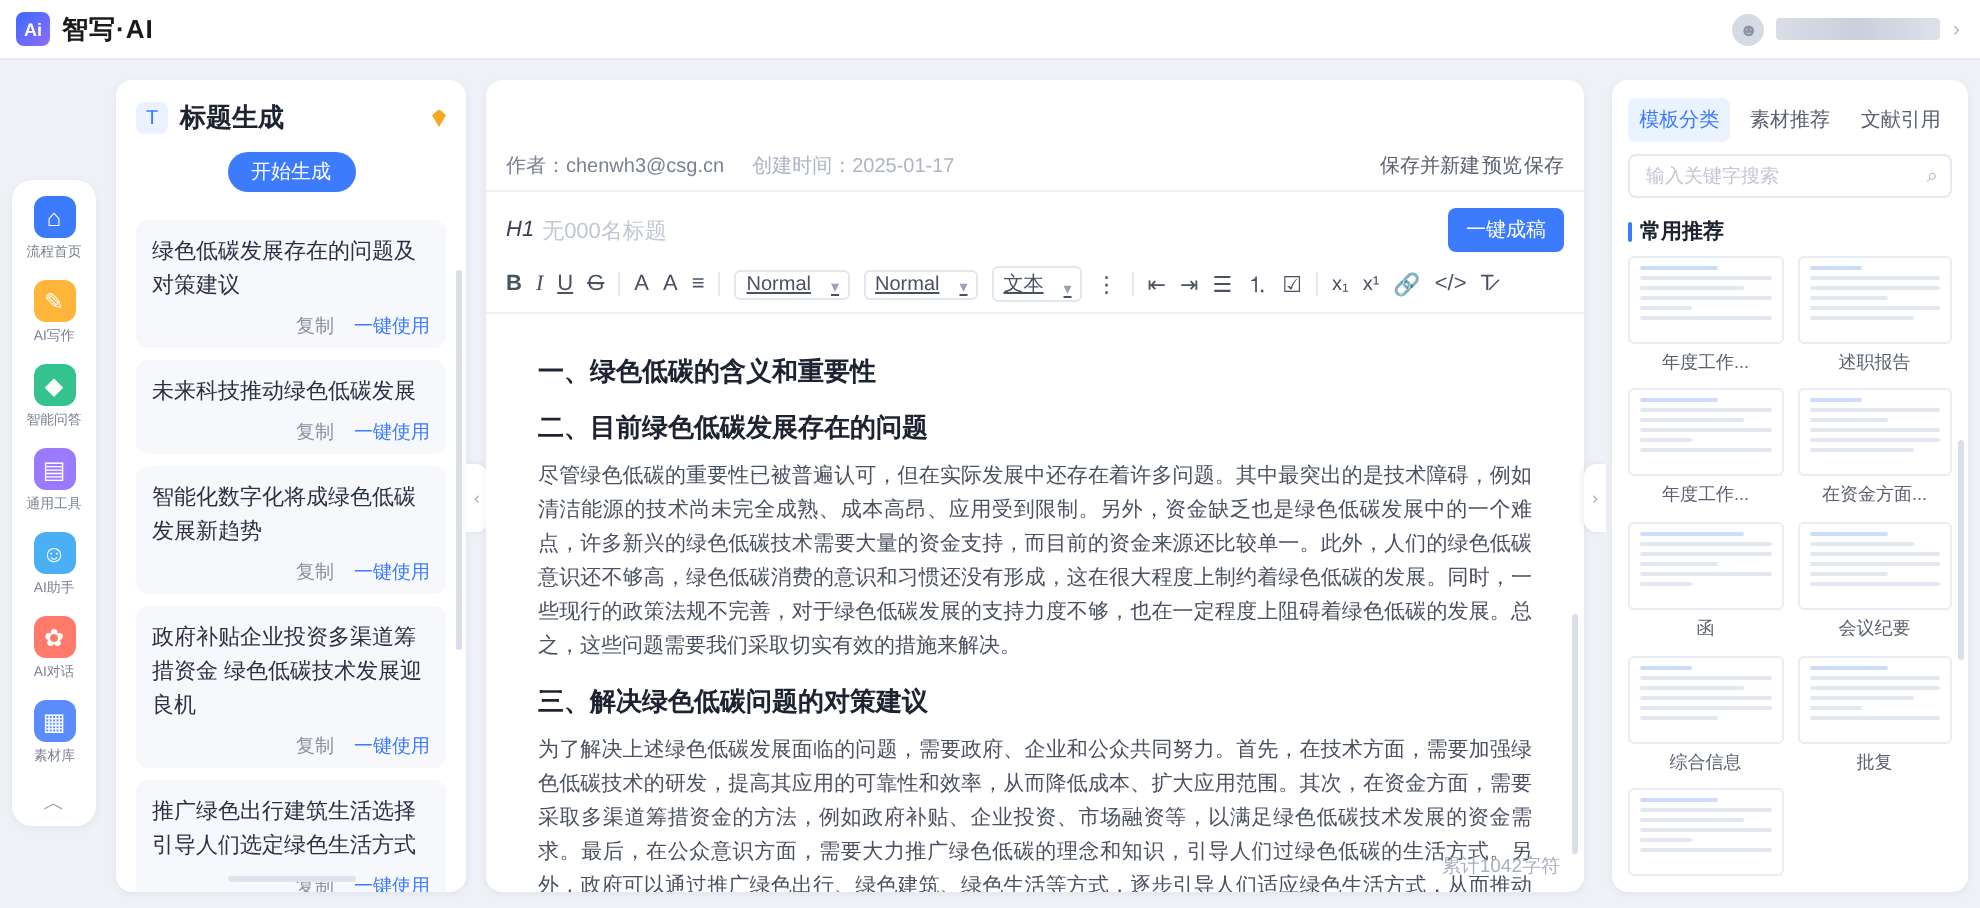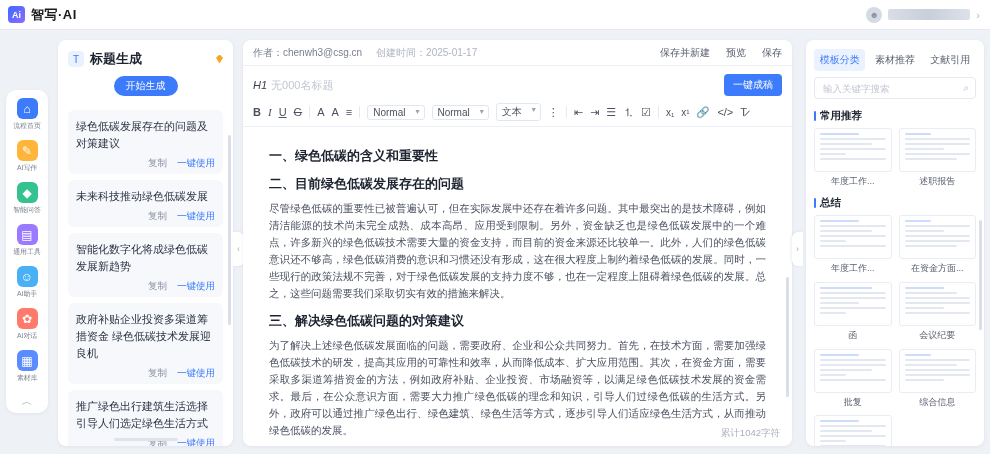--- a/index.html
+++ b/index.html
@@ -102,24 +102,24 @@
   }
 
   
   .editor {
     position:absolute; top: 40px; left: 243px; width: 549px; height: 406px;
     background:#fff; border-radius: 8px; box-shadow: 0 1px 4px rgba(20,40,90,.06);
     overflow:hidden;
   }
   .ed-meta {
     display:flex; align-items:center; height: 26px; padding: 0 10px;
-    font-size: 10px; color:#7b8191; border-bottom: 1px solid #eef0f5;
+    font-size: 10px; color:#7b8191; border-bottom: 1px solid #eef0f5; margin-top: 30px;
   }
   .ed-meta .date { color:#aeb4c2; }
-  .ed-meta-right { margin-left:auto; display:flex; gap: 16px; }
+  .ed-meta-right { margin-left:auto; display:flex; gap: 1px; }
   .ed-meta-right span { color:#5a6070; cursor:pointer; }
   .ed-titleline {
     display:flex; align-items:center; padding: 8px 10px 4px 10px;
   }
   .ed-h1tag { font-size: 11px; color:#3b4152;font-style:italic; }
   .ed-h1ph { font-size: 11px; color:#c2c7d2; margin-left: 4px; }
   .btn-ai {
     margin-left:auto; background:#3c7bfb; color:#fff; border:none; border-radius:4px;
     font-size: 10px; padding: 4px 9px; cursor:pointer;
   }
@@ -127,21 +127,21 @@
     display:flex; align-items:center; gap: 7px; padding: 3px 10px 5px 10px;
     border-bottom: 1px solid #eef0f5; font-size: 11px; color:#4a5160; flex-wrap:nowrap;
   }
   .tb { cursor:pointer; white-space:nowrap; }
   .tb.bold { font-weight:bold; }
   .tb.ital { font-style: italic; font-family:"Liberation Serif", serif;}
   .tb.under { text-decoration: underline; }
   .tb.strike { text-decoration: line-through; }
   .tb-sel {
     border:1px solid #e2e6ee; border-radius:3px; padding: 1px 4px 1px 5px;
-    font-size: 10px; color:#4a5160; display:flex; align-items:flex-start; gap:10px;
+    font-size: 10px; color:#4a5160; display:flex; align-items:flex-end; gap:10px;text-decoration:underline;
   }
   .tb-sel .cv { font-size: 8px; color:#9aa1b1; }
   .tb-div { width:1px; height: 12px; background:#e6e9f0; }
   .tb-sup { font-size: 10px; }
 
   .doc { padding: 10px 26px 0 26px; height: 322px; overflow:hidden; position:relative;}
   .doc h2 {
     font-size: 13px; margin: 10px 0 7px; color:#1d2330; font-weight:bold;
     font-family:"Liberation Serif", serif;
   }
@@ -410,24 +410,20 @@
             <div class="tl w100"></div>
             <div class="tl w100"></div>
           <div class="tl w60"></div>
             <div class="tl w100"></div>
             <div class="tl w80"></div>
         </div>
         <div class="thumb-cap">述职报告</div>
       </div>
     </div>
 
-    <div class="pr-secthead">
-      <span class="pr-bar"></span>
-      <span>总结</span>
-    </div>
     <div class="pr-grid">
       <div class="thumb">
         <div class="thumb-img">
           <div class="tl w60 blue"></div>
             <div class="tl w100"></div>
             <div class="tl w80"></div>
           <div class="tl w100"></div>
             <div class="tl w40"></div>
             <div class="tl w100"></div>
         </div>
@@ -461,40 +457,40 @@
             <div class="tl w80"></div>
             <div class="tl w100"></div>
           <div class="tl w100"></div>
             <div class="tl w60"></div>
             <div class="tl w100"></div>
         </div>
         <div class="thumb-cap">会议纪要</div>
       </div>
       <div class="thumb">
         <div class="thumb-img">
+          <div class="tl w40 blue"></div>
+            <div class="tl w100"></div>
+            <div class="tl w80"></div>
+          <div class="tl w100"></div>
+            <div class="tl w100"></div>
+            <div class="tl w60"></div>
+        </div>
+        <div class="thumb-cap">综合信息</div>
+      </div>
+      <div class="thumb">
+        <div class="thumb-img">
           <div class="tl w60 blue"></div>
             <div class="tl w100"></div>
             <div class="tl w100"></div>
           <div class="tl w80"></div>
             <div class="tl w40"></div>
             <div class="tl w100"></div>
         </div>
         <div class="thumb-cap">批复</div>
       </div>
-      <div class="thumb">
-        <div class="thumb-img">
-          <div class="tl w40 blue"></div>
-            <div class="tl w100"></div>
-            <div class="tl w80"></div>
-          <div class="tl w100"></div>
-            <div class="tl w100"></div>
-            <div class="tl w60"></div>
-        </div>
-        <div class="thumb-cap">综合信息</div>
-      </div>
     </div>
 
     <div class="pr-grid">
       <div class="thumb">
         <div class="thumb-img">
           <div class="tl w60 blue"></div>
             <div class="tl w100"></div>
             <div class="tl w80"></div>
           <div class="tl w100"></div>
             <div class="tl w40"></div>

